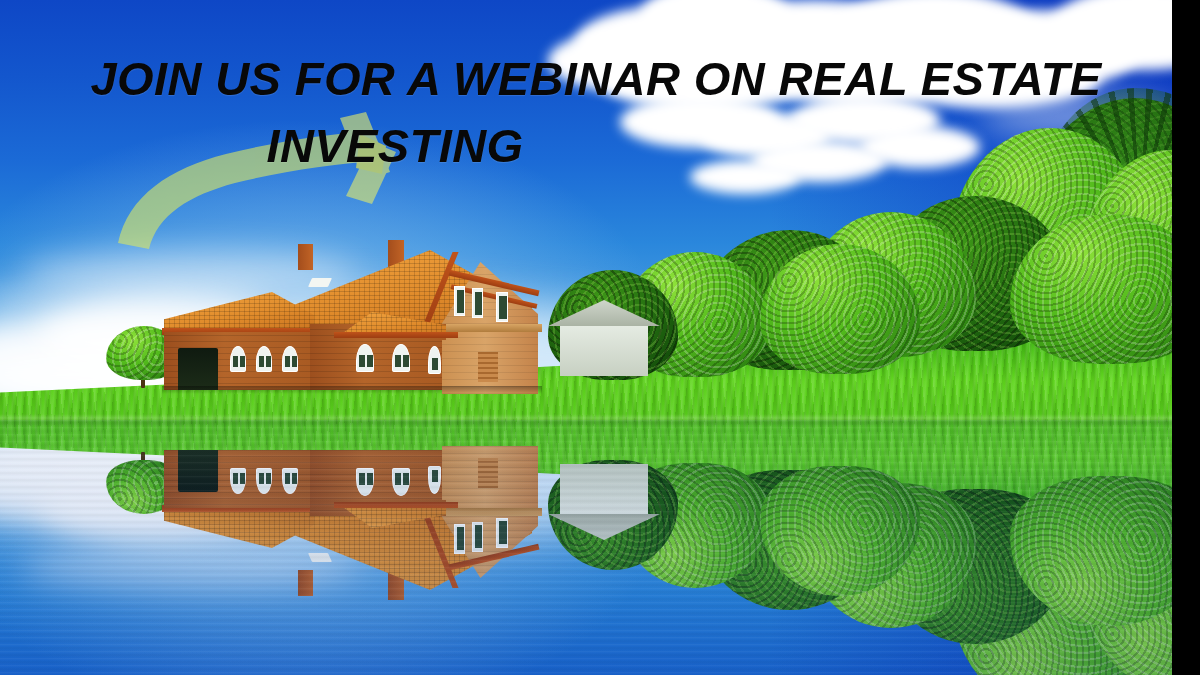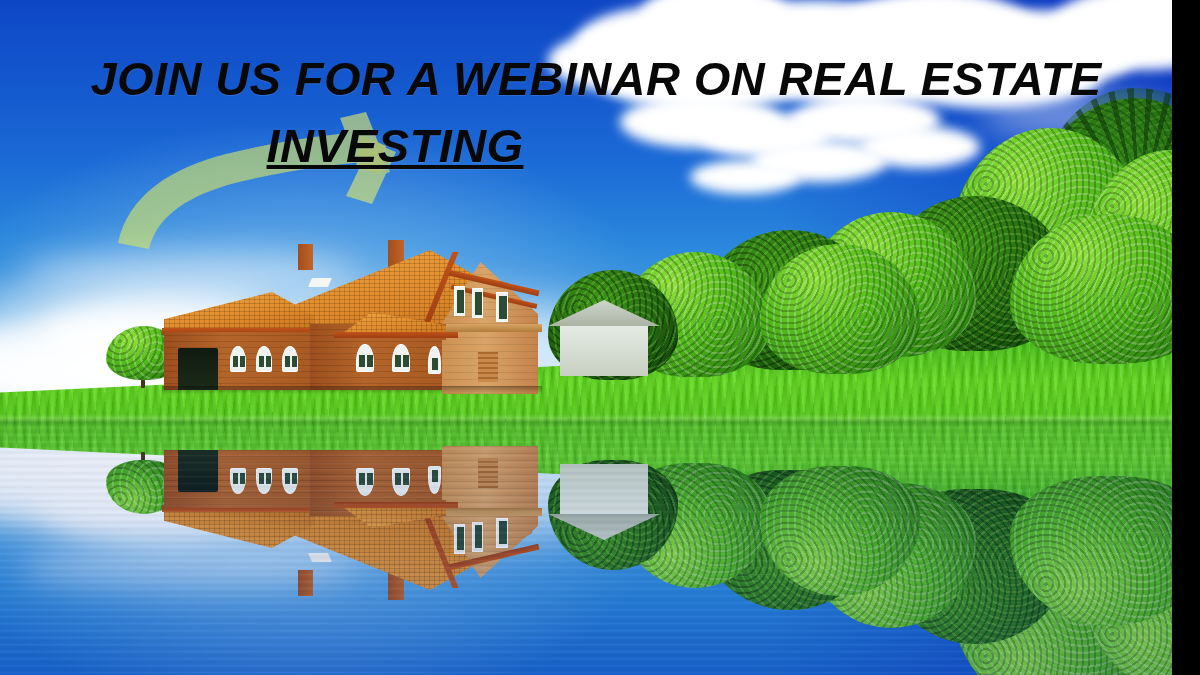--- a/index.html
+++ b/index.html
@@ -259,21 +259,21 @@
     font-weight: bold;
     font-style: italic;
     font-size: 47px;
     line-height: 67px;
     letter-spacing: 0.4px;
     color: #080808;
     white-space: nowrap;
     text-shadow: 0 1px 1px rgba(255,255,255,0.12);
   }
   #title-line-1 { padding-right: 8px; }
-  #title-line-2 { padding-right: 410px; text-decoration: underline; }
+  #title-line-2 { padding-right: 410px; }
 </style>
 </head>
 <body>
 
 <div id="banner">
 
   <div class="scene" id="scene-top">
     <div class="inner">
 
       <div class="sky"></div>

